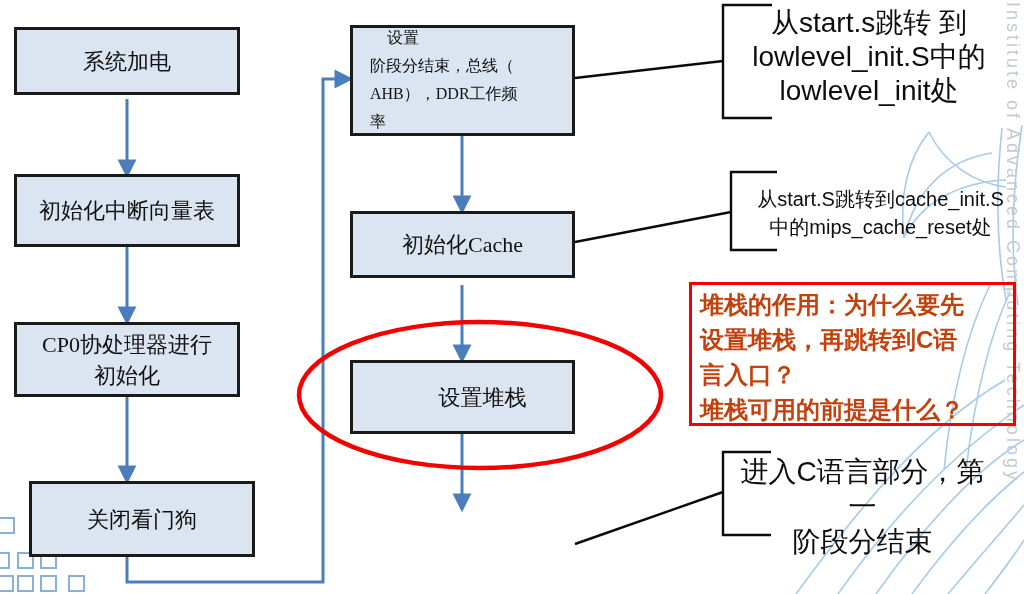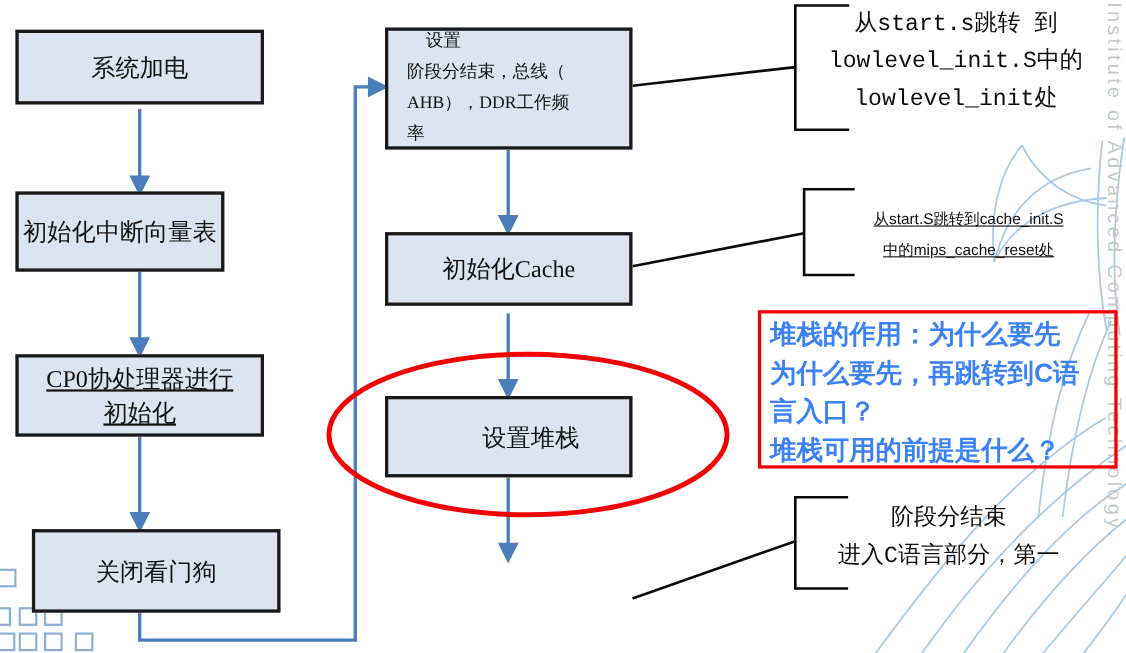--- a/index.html
+++ b/index.html
@@ -9,26 +9,26 @@
   #decor-layer{z-index:0;}
   #line-layer{z-index:1;}
   #ellipse-layer{z-index:4;}
   .fbox{position:absolute;box-sizing:border-box;background:#dbe5f1;border:3px solid #1a1a1a;
         display:flex;flex-direction:column;align-items:center;justify-content:center;
         font-size:22px;color:#111;z-index:2;text-align:center;line-height:31px;}
   .fbox.multiline-top{align-items:flex-start;justify-content:flex-start;text-align:left;
         line-height:28px;font-size:16px;padding:0 2px 0 17px;overflow:hidden;}
   .fbox.multiline-top .bline:first-child{padding-left:17px;margin-top:-4px;}
   .callout{position:absolute;z-index:2;color:#0d0d0d;text-align:center;}
-  .callout.serif{font-family:Liberation Mono, monospace;font-size:21px;line-height:34px;}
-  .callout.sans{font-family:"Liberation Sans","DejaVu Sans",sans-serif;font-size:14px;line-height:28px;text-decoration:underline;}
+  .callout.serif{font-family:Liberation Sans, sans-serif;font-size:28px;line-height:34px;}
+  .callout.sans{font-family:"Liberation Sans","DejaVu Sans",sans-serif;font-size:20px;line-height:28px;}
   #red-note{position:absolute;left:689px;top:282px;width:327px;height:144px;box-sizing:border-box;
         border:3px solid #f50000;background:transparent;z-index:2;
         font-family:"Liberation Sans","DejaVu Sans",sans-serif;font-weight:bold;font-size:24px;
-        line-height:35px;color:#3b82f6;padding:2px 8px;text-align:left;}
+        line-height:35px;color:#c2410c;padding:2px 8px;text-align:left;}
   #watermark{position:absolute;left:1024px;top:2px;width:594px;transform:rotate(90deg);
         transform-origin:0 0;z-index:0;white-space:nowrap;
         font-family:"Liberation Sans","DejaVu Sans",sans-serif;font-size:18px;letter-spacing:3px;
         line-height:22px;color:#c3cbca;}
   .decor-square{position:absolute;width:13px;height:13px;border:2px solid #8ab0d8;
         background:transparent;z-index:0;}
 </style>
 </head>
 <body>
 
@@ -91,24 +91,24 @@
       <line x1="575" y1="242" x2="731" y2="212"></line>
       <path d="M777,172 L731,172 L731,250 L777,250"></path>
       <line x1="575" y1="544" x2="723" y2="492"></line>
       <path d="M771,452 L723,452 L723,535 L771,535"></path>
     </g>
   </svg>
 
   <div class="fbox" style="left:14px;top:27px;width:226px;height:68px;">
     <div class="bline">系统加电</div>
   </div>
-  <div class="fbox" style="left:14px;top:174px;width:190px;height:73px;">
+  <div class="fbox" style="left:14px;top:174px;width:226px;height:73px;">
     <div class="bline">初始化中断向量表</div>
   </div>
-  <div class="fbox" style="left:14px;top:322px;width:226px;height:75px;text-decoration:underline;">
+  <div class="fbox" style="left:14px;top:322px;width:226px;height:75px;">
     <div class="bline">CP0协处理器进行</div>
     <div class="bline">初始化</div>
   </div>
   <div class="fbox" style="left:29px;top:481px;width:226px;height:76px;justify-content:center;">
     <div class="bline">关闭看门狗</div>
   </div>
 
   <div class="fbox multiline-top" style="left:350px;top:25px;width:225px;height:111px;">
     <div class="bline">设置</div>
     <div class="bline">阶段分结束，总线（</div>
@@ -126,26 +126,26 @@
     <div>从start.s跳转 到</div>
     <div>lowlevel_init.S中的</div>
     <div>lowlevel_init处</div>
   </div>
   <div class="callout sans" style="left:737px;top:185px;width:287px;">
     <div>从start.S跳转到cache_init.S</div>
     <div>中的mips_cache_reset处</div>
   </div>
   <div id="red-note">
     <div>堆栈的作用：为什么要先</div>
-    <div>为什么要先，再跳转到C语</div>
+    <div>设置堆栈，再跳转到C语</div>
     <div>言入口？</div>
     <div>堆栈可用的前提是什么？</div>
   </div>
   <div class="callout serif" style="left:735px;top:454px;width:255px;line-height:35px;">
+    <div>进入C语言部分，第一</div>
     <div>阶段分结束</div>
-    <div>进入C语言部分，第一</div>
   </div>
 
   <svg id="ellipse-layer" class="layer" width="1024" height="594" viewBox="0 0 1024 594">
     <ellipse cx="480" cy="395" rx="181" ry="73" fill="none" stroke="#f50000" stroke-width="4.5"></ellipse>
   </svg>
 
 </div>
 
 </body></html>

